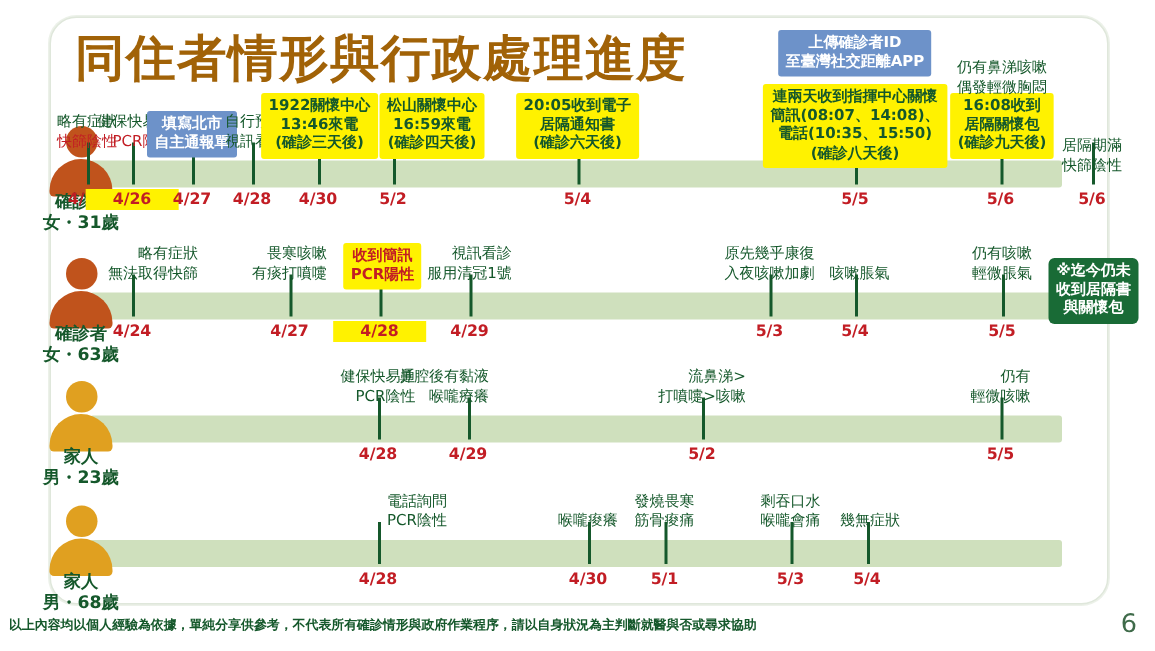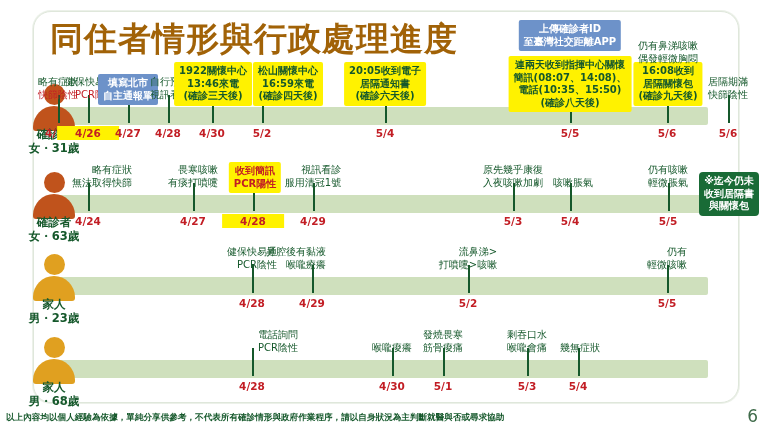--- a/index.html
+++ b/index.html
@@ -162,21 +162,21 @@
       <div>居隔關懷包</div>
       <div>(確診九天後)</div>
     </div>
     <div class="note" style="left:668px;top:40px;">
       <div>仍有鼻涕咳嗽</div>
       <div>偶發輕微胸悶</div>
     </div>
 
     <div class="tick" style="left:728px;top:95px;height:28px;"></div>
     <div class="date" style="left:728px;top:127px;">5/6</div>
-    <div class="note" style="left:728px;top:76px;">
+    <div class="note" style="left:728px;top:92px;">
       <div>居隔期滿</div>
       <div>快篩陰性</div>
     </div>
   </div>
 
   <div class="row">
     <div class="track" style="left:60px;top:195px;width:648px;"></div>
     <div class="person" style="left:28px;top:172px;">
       <div class="head" style="background:#c0531c;"></div>
       <div class="body" style="background:#c0531c;"></div>

